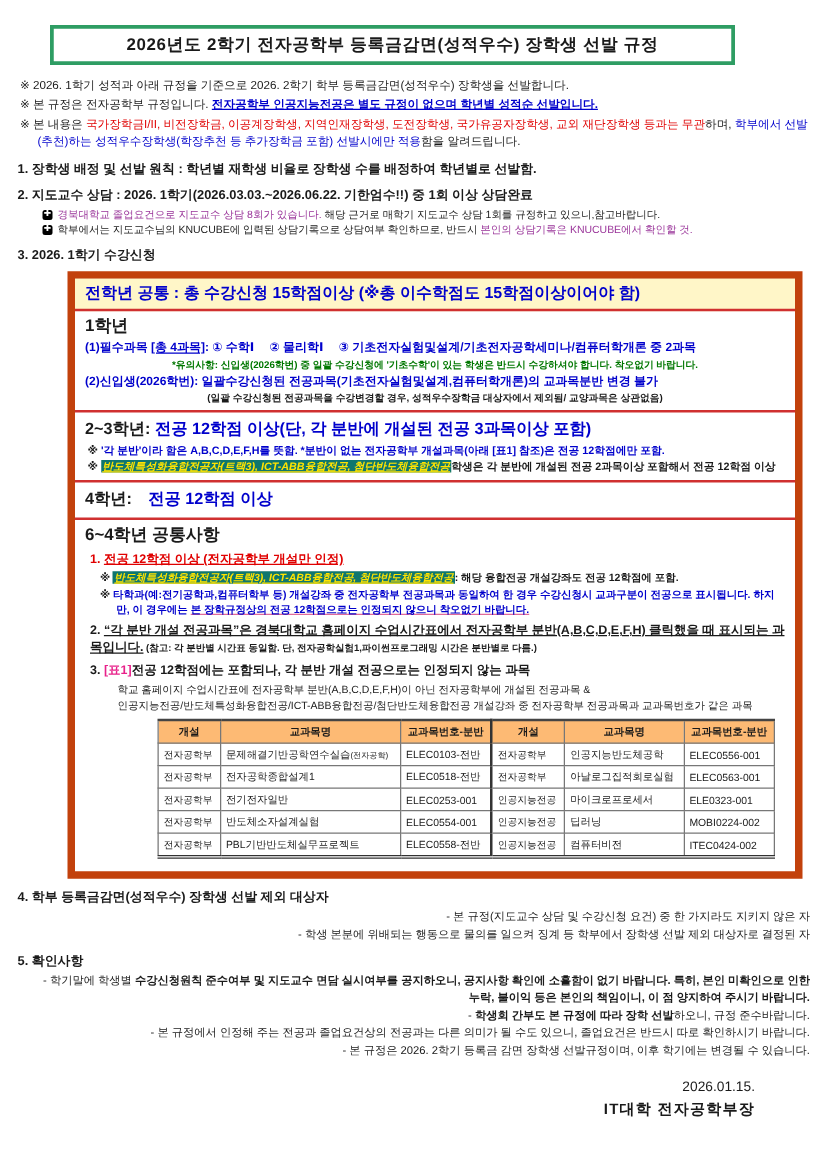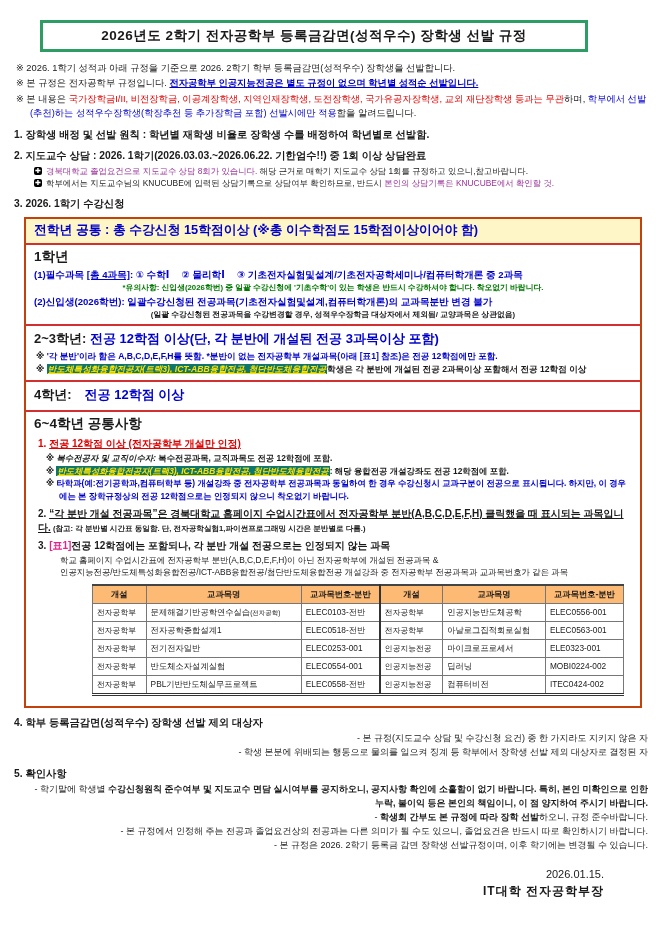--- a/index.html
+++ b/index.html
@@ -9,21 +9,21 @@
   *{margin:0;padding:0;box-sizing:border-box;}
   html,body{width:660px;}
   body{
     height:932px;background:#fff;color:#1a1a1a;
     font-family:"Liberation Sans","DejaVu Sans",sans-serif;
     overflow:hidden;position:relative;
   }
   .b{font-weight:bold}
   .i{font-style:italic}
   .u{text-decoration:underline}
-  .u-red{text-decoration-color:#e06a9a;}
+  .u-red{text-decoration:underline;text-decoration-color:#e06a9a;}
   .blue{color:var(--blue)}
   .red{color:var(--red)}
   .purple{color:var(--purple)}
   .green{color:var(--green)}
   .pink{color:var(--pink)}
   .hl{background:#0f766e;color:#ffe400;font-style:italic;font-weight:bold;text-decoration:underline;padding:0 1px;}
   .sm{font-size:7.6px;}
   .xs{font-size:6.5px;}
 
   .title-box{
@@ -35,21 +35,21 @@
 
   .sec-h1{font-size:10.3px;font-weight:bold;margin:7px 14px 2px 14px;}
   .sub-bullets{margin:1px 10px 2px 34px;font-size:8.4px;line-height:1.5;}
   .sub-bullets p{padding-left:13px;text-indent:-13px;}
   .sqb{
     display:inline-block;width:8px;height:8px;background:#000;color:#fff;
     font-size:7px;line-height:8px;text-align:center;border-radius:2px;
     margin-right:4px;vertical-align:1px;text-indent:0;font-weight:bold;
   }
 
-  .bigbox{margin:6px 18px 8px 24px;border:2px solid #c2410c;}
+  .bigbox{margin:6px 18px 8px 54px;border:6px solid #c2410c;}
   .banner{
     background:var(--banner-bg);border-bottom:2px solid var(--rule-red);
     padding:3px 6px 4px 8px;font-size:12.8px;font-weight:bold;color:var(--blue);
   }
   .gblock{padding:2px 8px 4px 8px;border-bottom:2px solid var(--rule-red);}
   .gblock:last-child{border-bottom:none;}
   .g-title{font-size:13.5px;font-weight:bold;margin:1px 0 2px 0;}
   .g-line{font-size:9.6px;font-weight:bold;line-height:1.5;}
   .g-note{font-size:7.8px;text-align:center;line-height:1.4;margin:1px 0;}
   .g-sub{font-size:7.8px;text-align:center;line-height:1.4;}
@@ -115,21 +115,20 @@
     <div class="g-rule"><span class="b">※ </span><span class="hl">반도체특성화융합전공자(트랙3), ICT-ABB융합전공, 첨단반도체융합전공</span><span class="b">학생은 각 분반에 개설된 전공 2과목이상 포함해서 전공 12학점 이상</span></div>
   </div>
 
   <div class="gblock">
     <div class="g-heading"><span class="b">4학년:　</span><span class="blue b">전공 12학점 이상</span></div>
   </div>
 
   <div class="gblock">
     <div class="g-title">6~4학년 공통사항</div>
     <div class="common-item"><span class="red b">1. </span><span class="red b u">전공 12학점 이상 (전자공학부 개설만 인정)</span></div>
-    <div class="common-note"><span class="b">※ </span><span class="b i">복수전공자 및 교직이수자:</span><span class="b"> 복수전공과목, 교직과목도 전공 12학점에 포함.</span></div>
     <div class="common-note"><span class="b">※ </span><span class="hl">반도체특성화융합전공자(트랙3), ICT-ABB융합전공, 첨단반도체융합전공</span><span class="b">: 해당 융합전공 개설강좌도 전공 12학점에 포함.</span></div>
     <div class="common-note"><span class="b">※ </span><span class="blue b">타학과(예:전기공학과,컴퓨터학부 등) 개설강좌 중 전자공학부 전공과목과 동일하여 한 경우 수강신청시 교과구분이 전공으로 표시됩니다. 하지만, 이 경우에는 </span><span class="blue b u-red">본 장학규정상의 전공 12학점으로는 인정되지 않으니 착오없기 바랍니다.</span></div>
     <div class="common-item"><span class="b">2. </span><span class="b u">“각 분반 개설 전공과목”은 경북대학교 홈페이지 수업시간표에서 전자공학부 분반(A,B,C,D,E,F,H) 클릭했을 때 표시되는 과목입니다.</span><span class="sm b"> (참고: 각 분반별 시간표 동일함. 단, 전자공학실험1,파이썬프로그래밍 시간은 분반별로 다름.)</span></div>
     <div class="common-item"><span class="b">3. </span><span class="pink b">[표1]</span><span class="b">전공 12학점에는 포함되나, 각 분반 개설 전공으로는 인정되지 않는 과목</span></div>
     <div class="common-desc">학교 홈페이지 수업시간표에 전자공학부 분반(A,B,C,D,E,F,H)이 아닌 전자공학부에 개설된 전공과목 &amp;</div>
     <div class="common-desc">인공지능전공/반도체특성화융합전공/ICT-ABB융합전공/첨단반도체융합전공 개설강좌 중 전자공학부 전공과목과 교과목번호가 같은 과목</div>
 
     <table class="courses">
       <thead>
           <tr>

